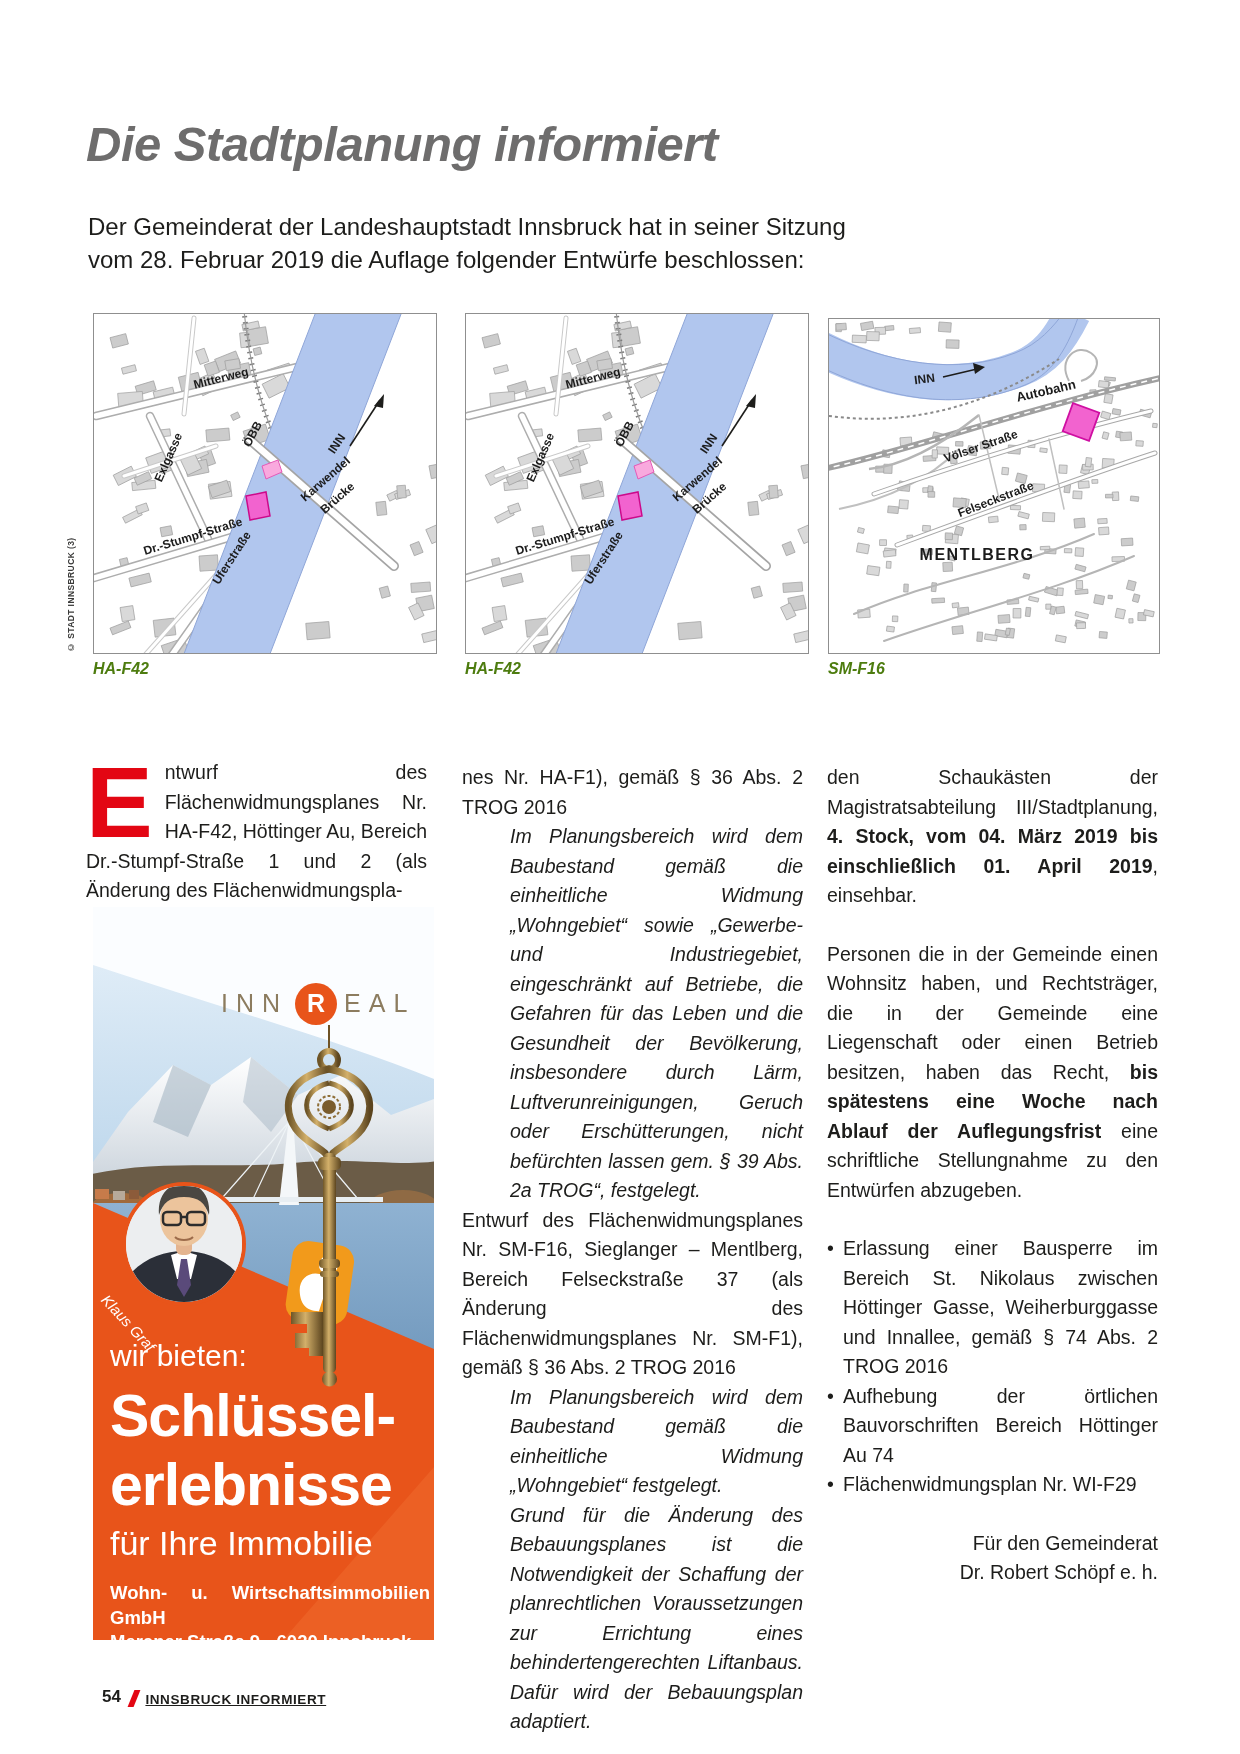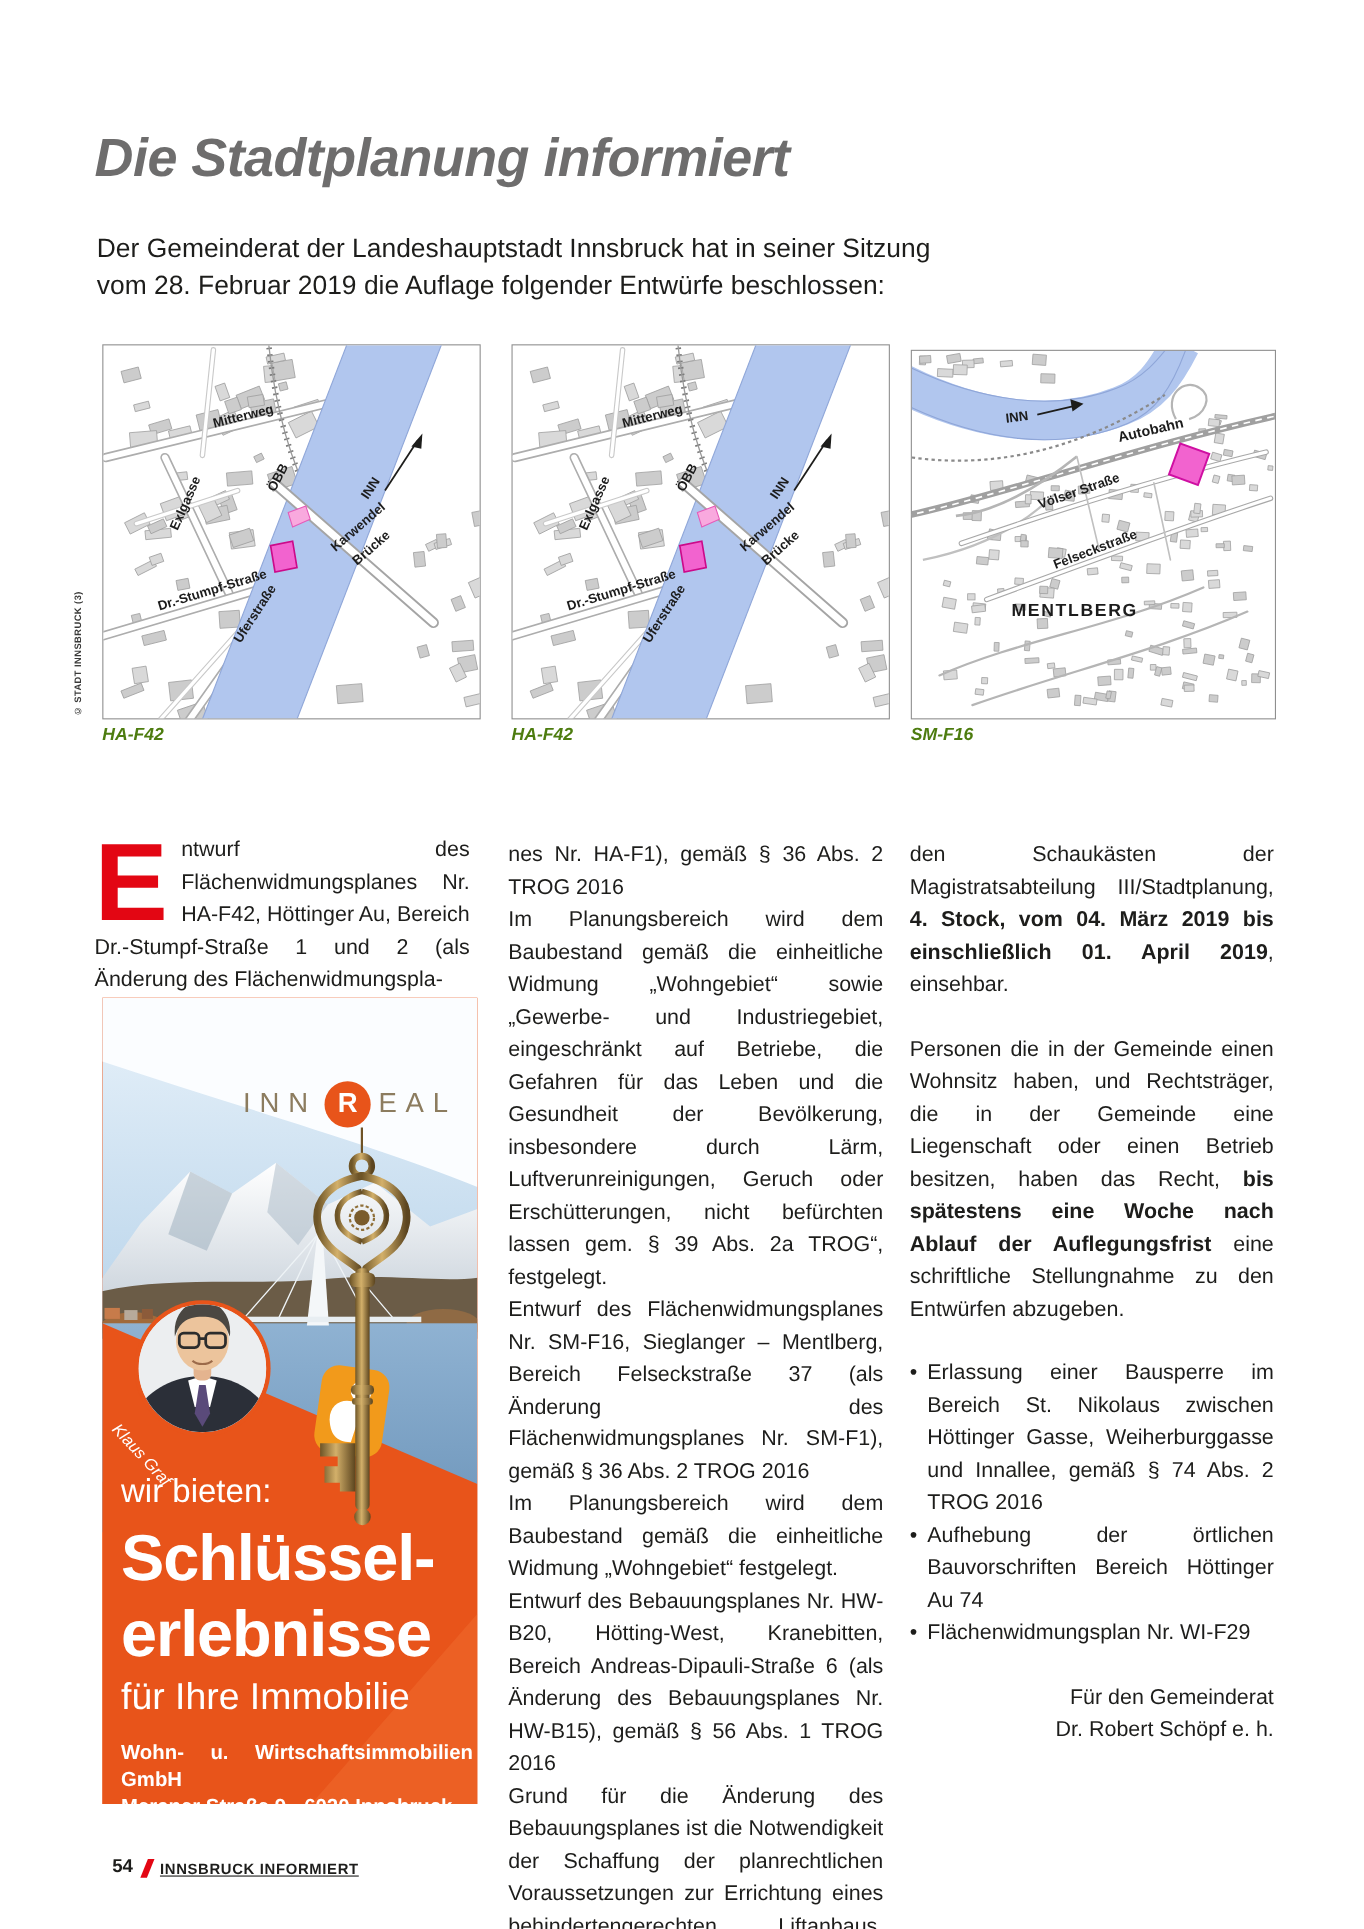--- a/index.html
+++ b/index.html
@@ -25,21 +25,21 @@
           writing-mode:vertical-rl;transform:rotate(180deg);
           font-size:8.5px;font-weight:700;letter-spacing:0.4px;color:#3a3a39;white-space:nowrap;}
   .mlabel{font-weight:700;fill:#1c1c1c;font-size:12px;}
   .mlabel-big{font-weight:700;fill:#1c1c1c;font-size:16px;letter-spacing:1.5px;}
 
   
   .columns{position:absolute;left:86px;top:758px;width:1072px;}
   .col{position:absolute;top:0;width:341px;text-align:justify;
        font-size:19.5px;line-height:29.5px;color:#1d1d1b;}
   .col p{margin:0;}
-  .col .it{}
+  .col .it{font-style:italic;margin-left:48px;}
   .b{font-weight:700;}
   #col2{left:376px;top:5px;}
   #col3{left:741px;top:5px;width:331px;}
   #col3 .para{margin:0 0 29px 0;}
   #col3 .heading{margin:0;}
   .bullet-row{display:flex;}
   .bullet-row .dot{width:16px;flex:none;}
   .bullet-row .btxt{flex:1;text-align:justify;}
   .closing{margin-top:29px;}
   .closing p{margin:0;text-align:right;}
@@ -584,21 +584,20 @@
           </div>
         </div>
       </div>
     </div>
 
     <div class="col" id="col2">
       <p>nes Nr. HA-F1), gemäß § 36 Abs. 2 TROG 2016</p>
       <p class="it">Im Planungsbereich wird dem Baubestand gemäß die einheitliche Widmung „Wohngebiet“ sowie „Gewerbe- und Industriegebiet, eingeschränkt auf Betriebe, die Gefahren für das Leben und die Gesundheit der Bevölkerung, insbesondere durch Lärm, Luftverunreinigungen, Geruch oder Erschütterungen, nicht befürchten lassen gem. § 39 Abs. 2a TROG“, festgelegt.</p>
       <p>Entwurf des Flächenwidmungsplanes Nr. SM-F16, Sieglanger – Mentlberg, Bereich Felseckstraße 37 (als Änderung des Flächenwidmungsplanes Nr. SM-F1), gemäß § 36 Abs. 2 TROG 2016</p>
       <p class="it">Im Planungsbereich wird dem Baubestand gemäß die einheitliche Widmung „Wohngebiet“ festgelegt.</p>
-      <p>Entwurf des Bebauungsplanes Nr. HW-B20, Hötting-West, Kranebitten, Bereich Andreas-Dipauli-Straße 6 (als Änderung des Bebauungsplanes Nr. HW-B15), gemäß § 56 Abs. 1 TROG 2016</p>
       <p class="it">Grund für die Änderung des Bebauungsplanes ist die Notwendigkeit der Schaffung der planrechtlichen Voraussetzungen zur Errichtung eines behindertengerechten Liftanbaus. Dafür wird der Bebauungsplan adaptiert.</p>
 
     </div>
 
     <div class="col" id="col3">
       <p class="para"><span>den Schaukästen der Magistratsabteilung III/Stadtplanung, </span><span class="b">4. Stock, vom 04. März 2019 bis einschließlich 01. April 2019</span><span>, einsehbar.</span></p>
       <p class="para"><span>Personen die in der Gemeinde einen Wohnsitz haben, und Rechtsträger, die in der Gemeinde eine Liegenschaft oder einen Betrieb besitzen, haben das Recht, </span><span class="b">bis spätestens eine Woche nach Ablauf der Auflegungsfrist</span><span> eine schriftliche Stellungnahme zu den Entwürfen abzugeben.</span></p>
       <div class="bullet-row">
           <span class="dot">•</span>
           <span class="btxt">Erlassung einer Bausperre im Bereich St. Nikolaus zwischen Höttinger Gasse, Weiherburggasse und Innallee, gemäß § 74 Abs. 2 TROG 2016</span>

